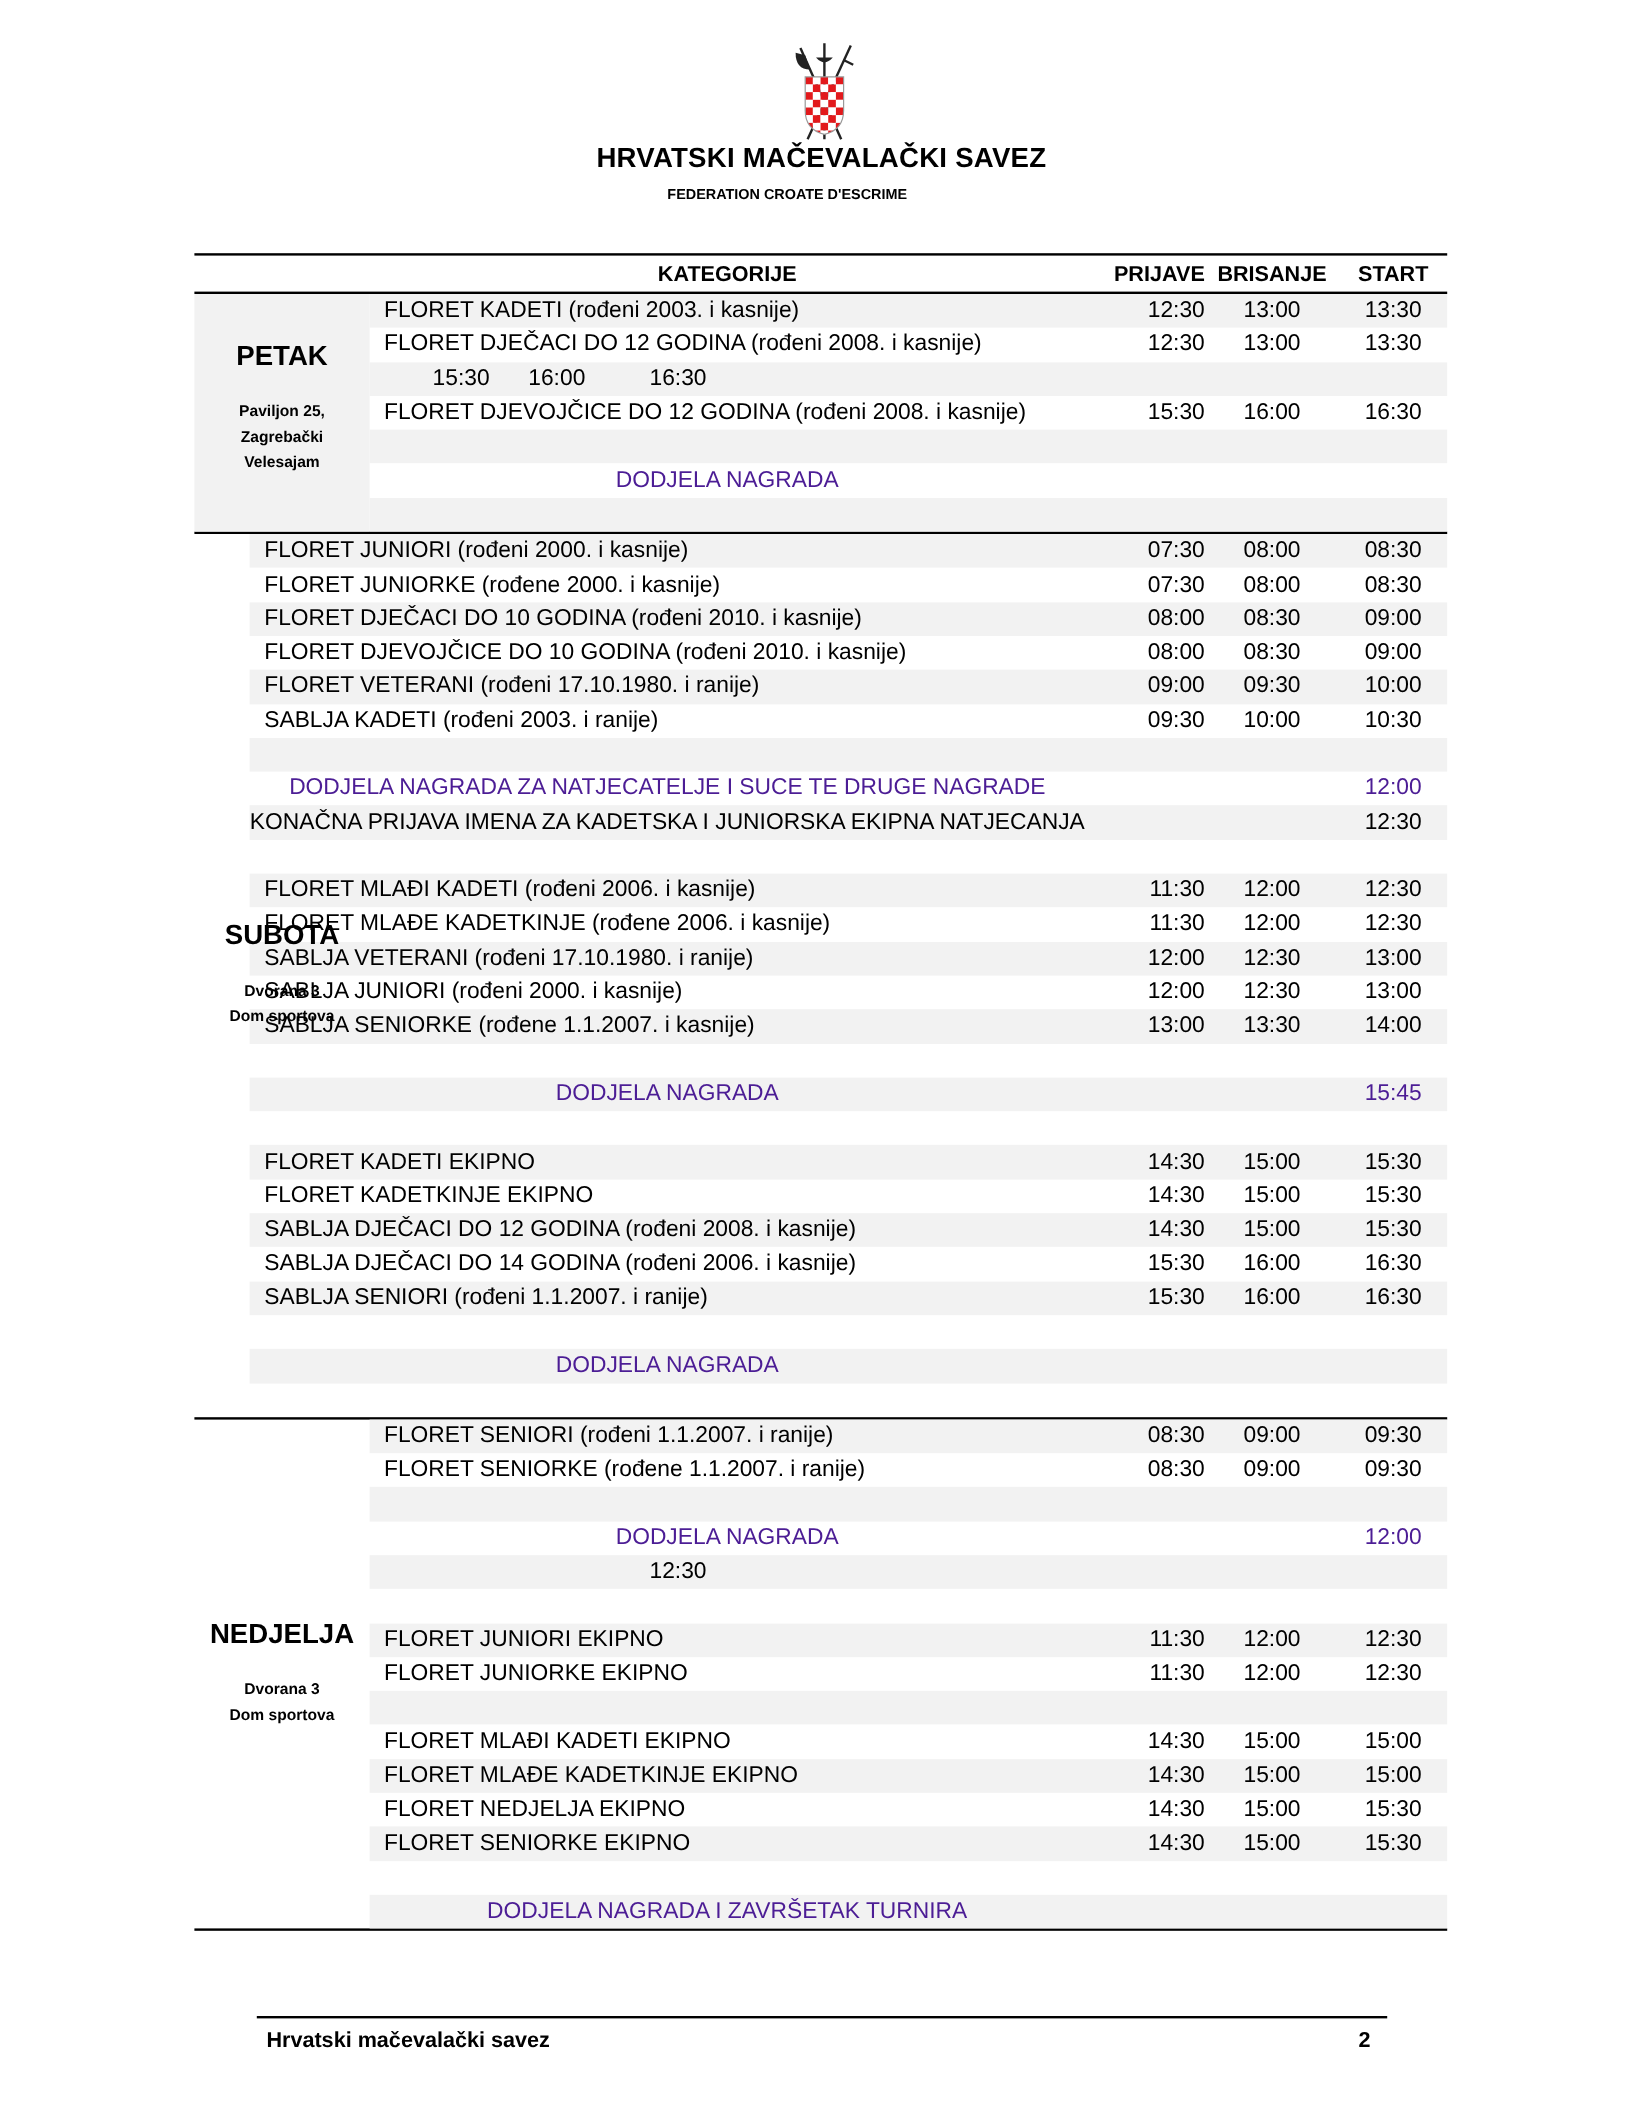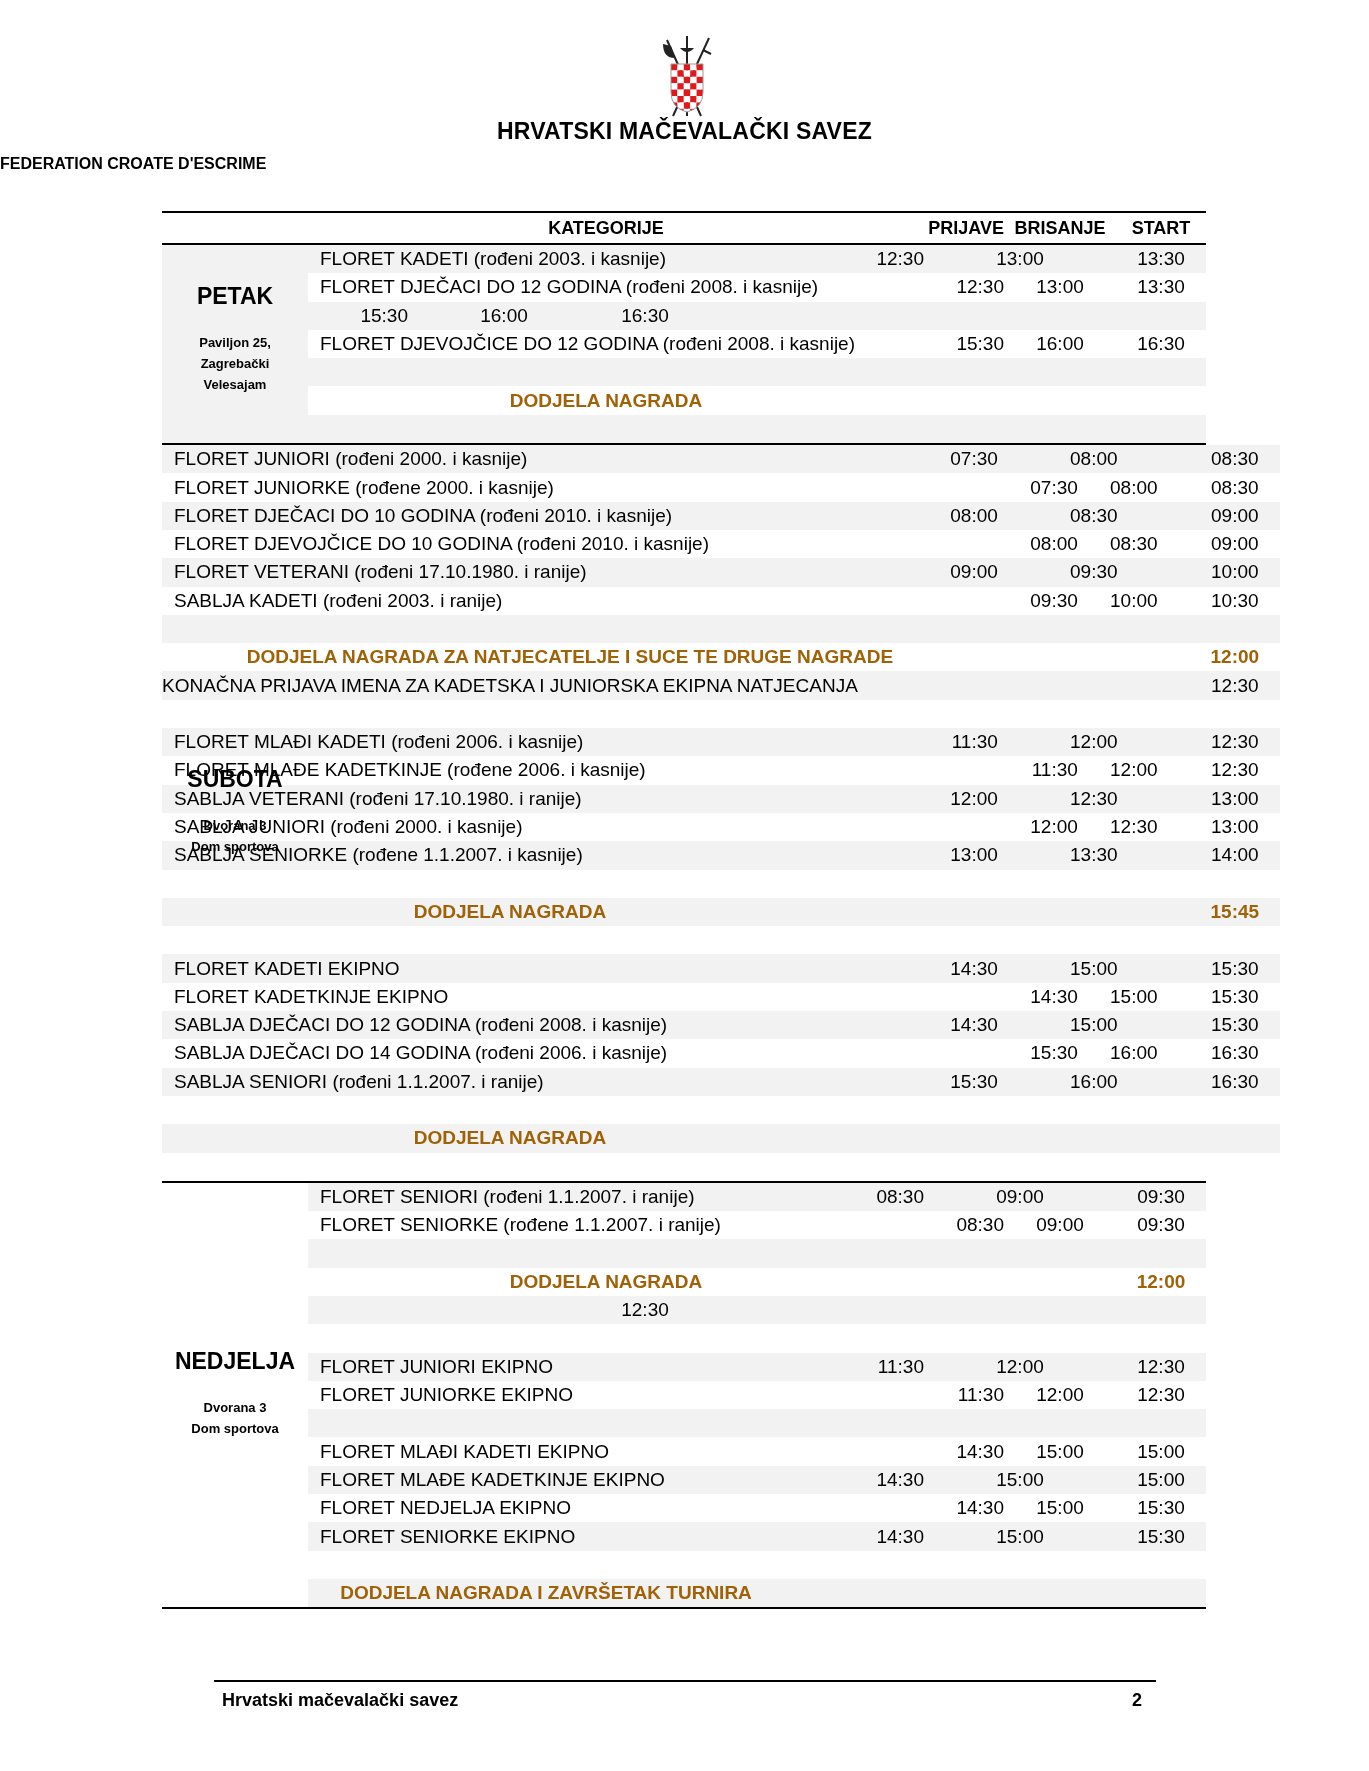--- a/index.html
+++ b/index.html
@@ -1,42 +1,42 @@
 <!DOCTYPE html>
 <html><head>
 <meta charset="utf-8">
 <style>
   html, body { margin: 0; padding: 0; background: #ffffff; }
   body { width: 1369px; height: 1771px; position: relative; overflow: hidden;
          font-family: "Liberation Sans", "DejaVu Sans", sans-serif; color: #000; }
   .logo { position: absolute; left: 657px; top: 32px; width: 60px; height: 90px; }
   .title { position: absolute; top: 118px; left: 0; width: 1369px; text-align: center;
            font-weight: bold; font-size: 23px; letter-spacing: 0.2px; }
-  .subtitle { position: absolute; top: 155px; left: 0; width: 1312px; text-align: left;
-              font-weight: bold; font-size: 16px; }
+  .subtitle { position: absolute; top: 155px; left: 0; width: 1312px; text-align: center;
+              font-weight: bold; font-size: 12px; }
   .table { position: absolute; left: 162px; top: 211px; width: 1044px; }
   .hline { height: 2px; background: #000; width: 100%; }
   .head-row { display: flex; height: 30px; align-items: center; font-weight: bold; font-size: 18px; }
   .head-row .c-day { width: 146px; }
   .head-row .c-cat { flex: 1; text-align: center; }
   .c-t1 { width: 100px; text-align: right; }
   .c-t2 { width: 112px; text-align: center; }
   .c-t3 { width: 90px; text-align: center; }
   .section { display: flex; position: relative; }
   .day { width: 146px; position: relative; }
   .day.grey { background: #f2f2f2; }
   .day-inner { position: absolute; left: 0; width: 146px; text-align: center; }
   .day-name { font-weight: bold; font-size: 23px; }
   .day-place { font-weight: bold; font-size: 13px; line-height: 21px; margin-top: 22px; }
   .rows { flex: 1; }
   .row { display: flex; height: 28.3px; align-items: center; font-size: 19px; }
-  .row.g { background: #f2f2f2; gap: 40px; }
+  .row.g { background: #f2f2f2; }
   .row .c-cat { flex: 1; padding-left: 12px; white-space: nowrap; }
   .row.center .c-cat { text-align: center; padding-left: 0; }
-  .row.muted .c-cat, .row.muted .c-t3 { color: #a16207; font-weight: bold; }
+  .row.muted .c-cat, .row.muted .c-t3 { color: #4c1d95; }
   .footer-line { position: absolute; left: 214px; top: 1680px; width: 942px; height: 2px; background: #000; }
   .footer-left { position: absolute; left: 222px; top: 1690px; font-weight: bold; font-size: 18px; }
   .footer-right { position: absolute; left: 1132px; top: 1690px; font-weight: bold; font-size: 18px; }
 </style>
 </head>
 <body>
 
 <svg class="logo" viewBox="0 0 60 90">
 
   <line x1="30" y1="4" x2="30" y2="84" stroke="#222" stroke-width="2"></line>

